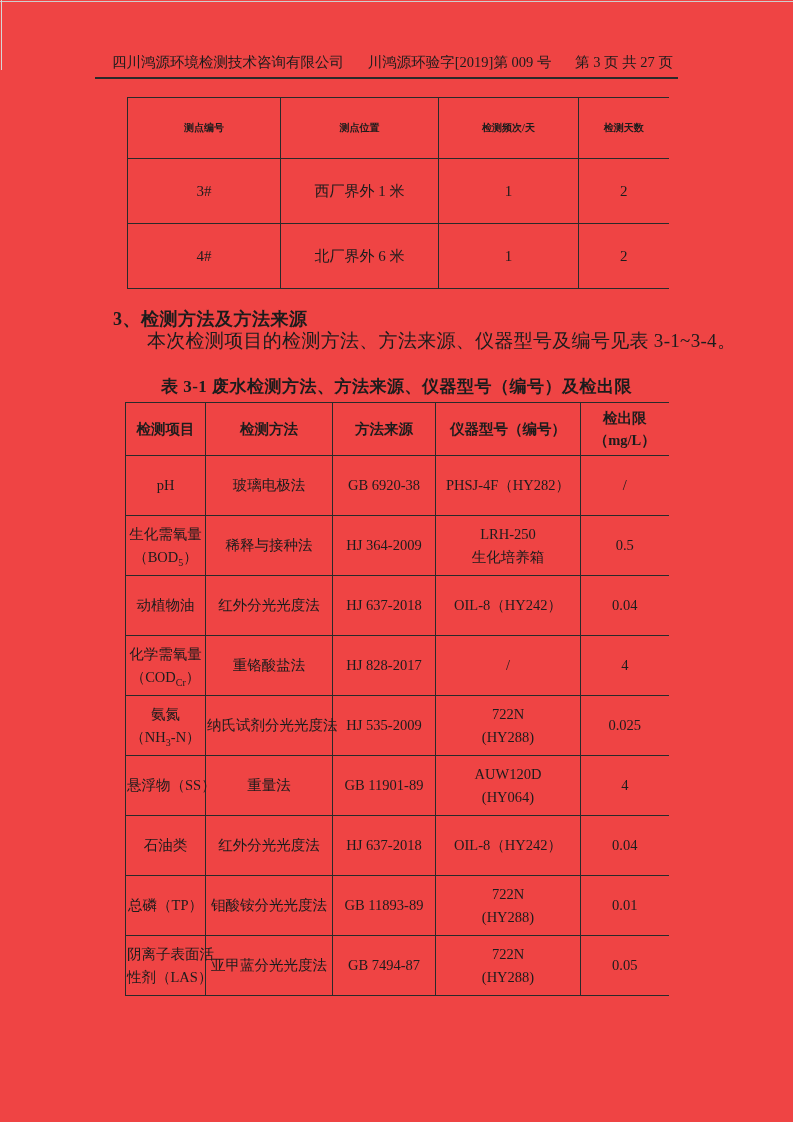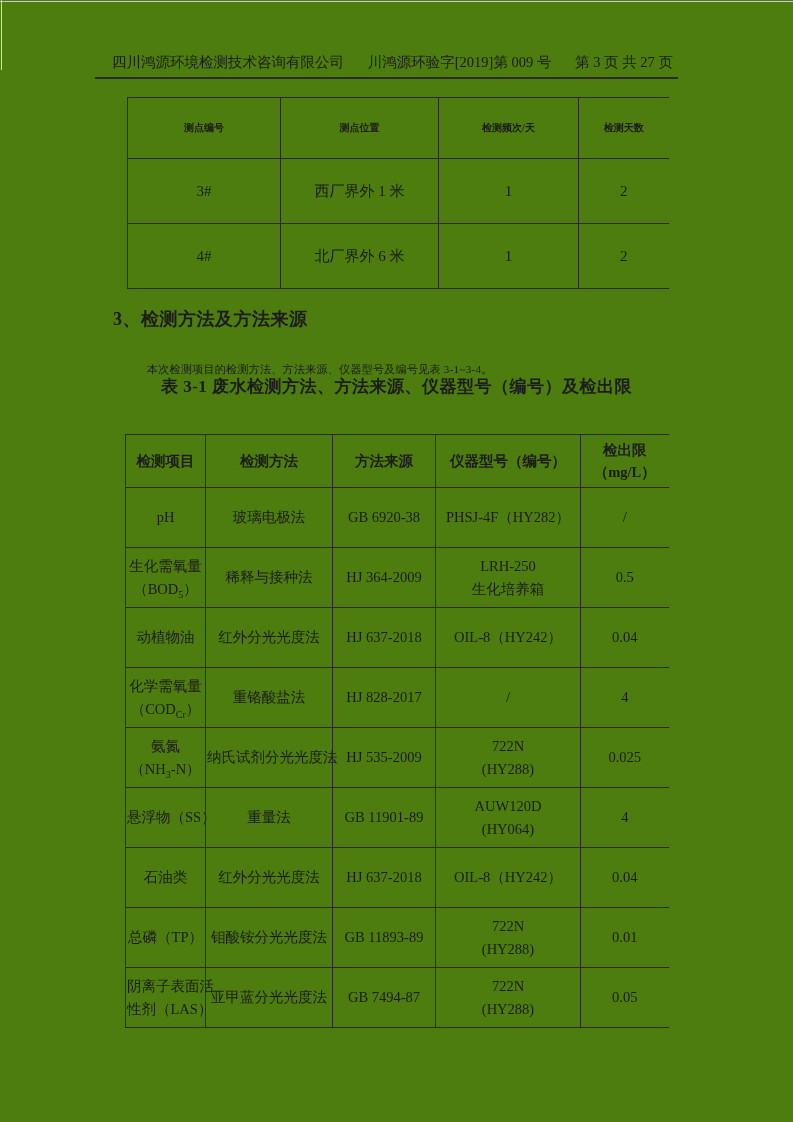--- a/index.html
+++ b/index.html
@@ -1,21 +1,21 @@
 <!DOCTYPE html>
 <html><head>
 <meta charset="utf-8">
 <style>
   * { box-sizing: border-box; }
   html, body { margin: 0; padding: 0; background: #e8e8e8; }
   .page {
     position: relative;
     width: 793px;
     height: 1122px;
-    background: #4d7c0f;
+    background: #ef4444;
     font-family: "Liberation Serif", "DejaVu Serif", serif;
     color: #1c1c1c;
     overflow: hidden;
     margin: 0 auto;
   }
   
   .scan-edge-top { position: absolute; top: 1px; left: 0; width: 793px; height: 1px; background: #cdcdcd; }
   .scan-edge-left { position: absolute; top: 0; left: 1px; width: 1px; height: 70px; background: #d6d6d6; }
 
   .page-header {
@@ -46,29 +46,29 @@
 
   #monitoring-table { left: 127px; top: 97px; width: 541px; font-size: 15px; }
   #monitoring-table th { height: 61px; font-weight: bold; font-size: 10px; }
   #monitoring-table td { height: 65px; font-size: 15px; }
 
   .sec-heading {
     position: absolute; top: 307px; left: 113px;
     font-size: 18px; font-weight: bold; letter-spacing: 0.5px;
   }
   .body-text {
-    position: absolute; top: 362px; left: 147px;
-    font-size: 11px; letter-spacing: 0.3px;
+    position: absolute; top: 328px; left: 147px;
+    font-size: 19px; letter-spacing: 0.3px;
   }
   .tbl-title {
     position: absolute; top: 375px; left: 125px; width: 543px;
     text-align: center; font-size: 17px; font-weight: bold; letter-spacing: 0.5px;
   }
 
-  #method-table { left: 125px; top: 402px; width: 543px; font-size: 14.5px; margin-top: 32px; }
+  #method-table { left: 125px; top: 402px; width: 543px; font-size: 14.5px; }
   #method-table th { height: 53px; font-weight: bold; font-size: 14.5px; line-height: 22px; }
   #method-table td { height: 60px; line-height: 23px; }
   #method-table .cl { white-space: nowrap; line-height: 23px; }
   sub { font-size: 10px; line-height: 0; }
 </style>
 </head>
 <body>
 
 <div class="page">
   <div class="scan-edge-top"></div>

